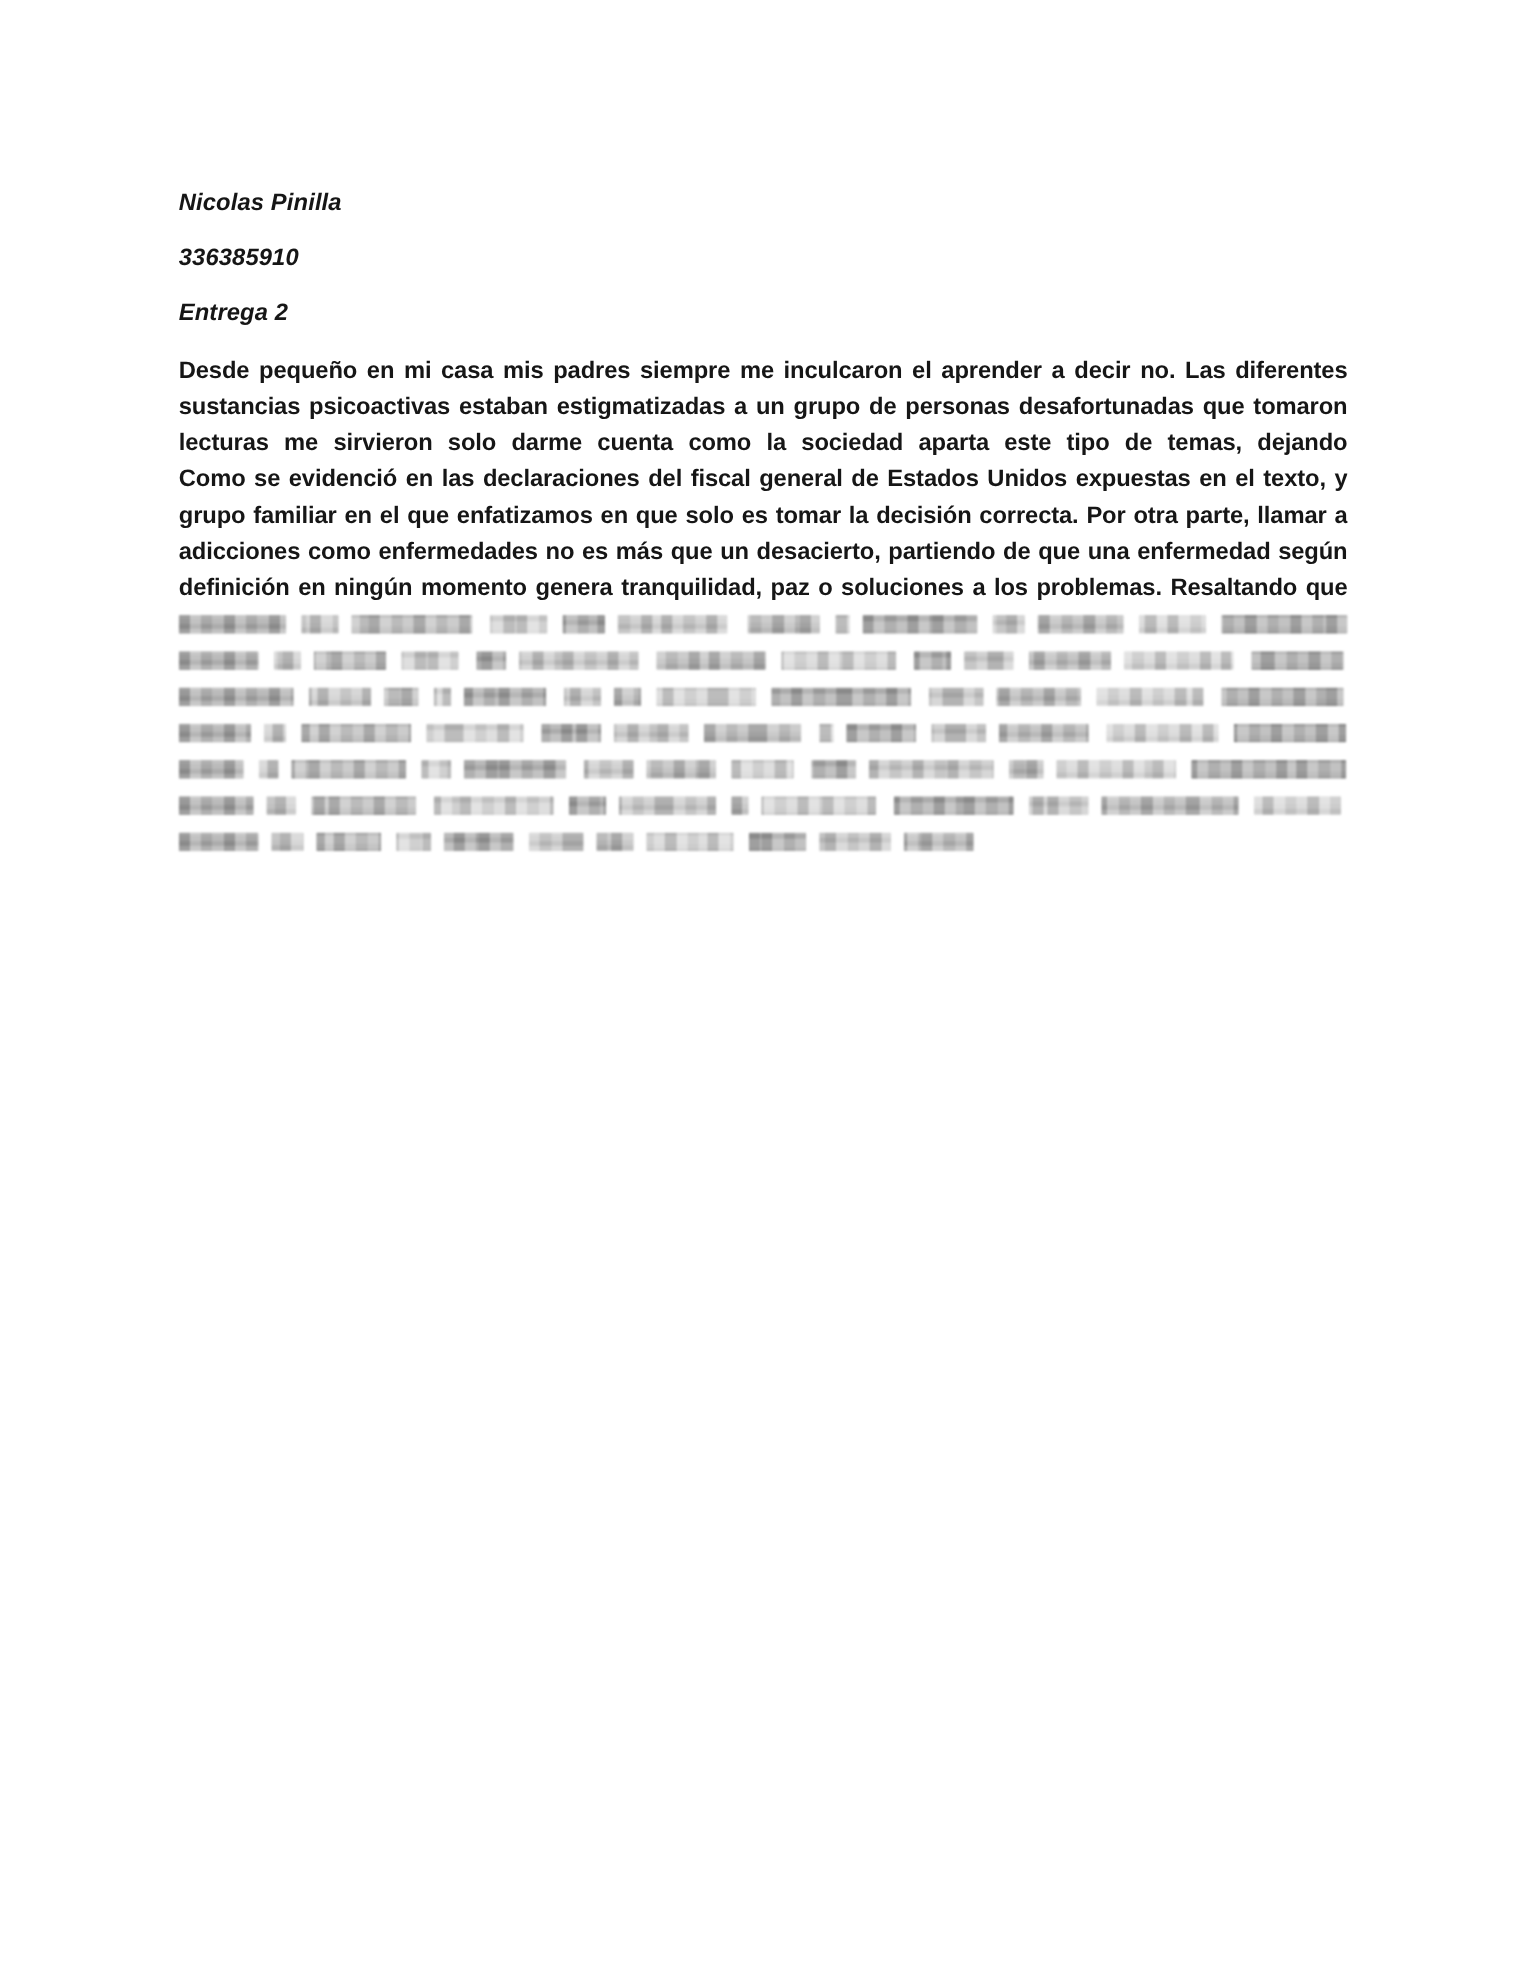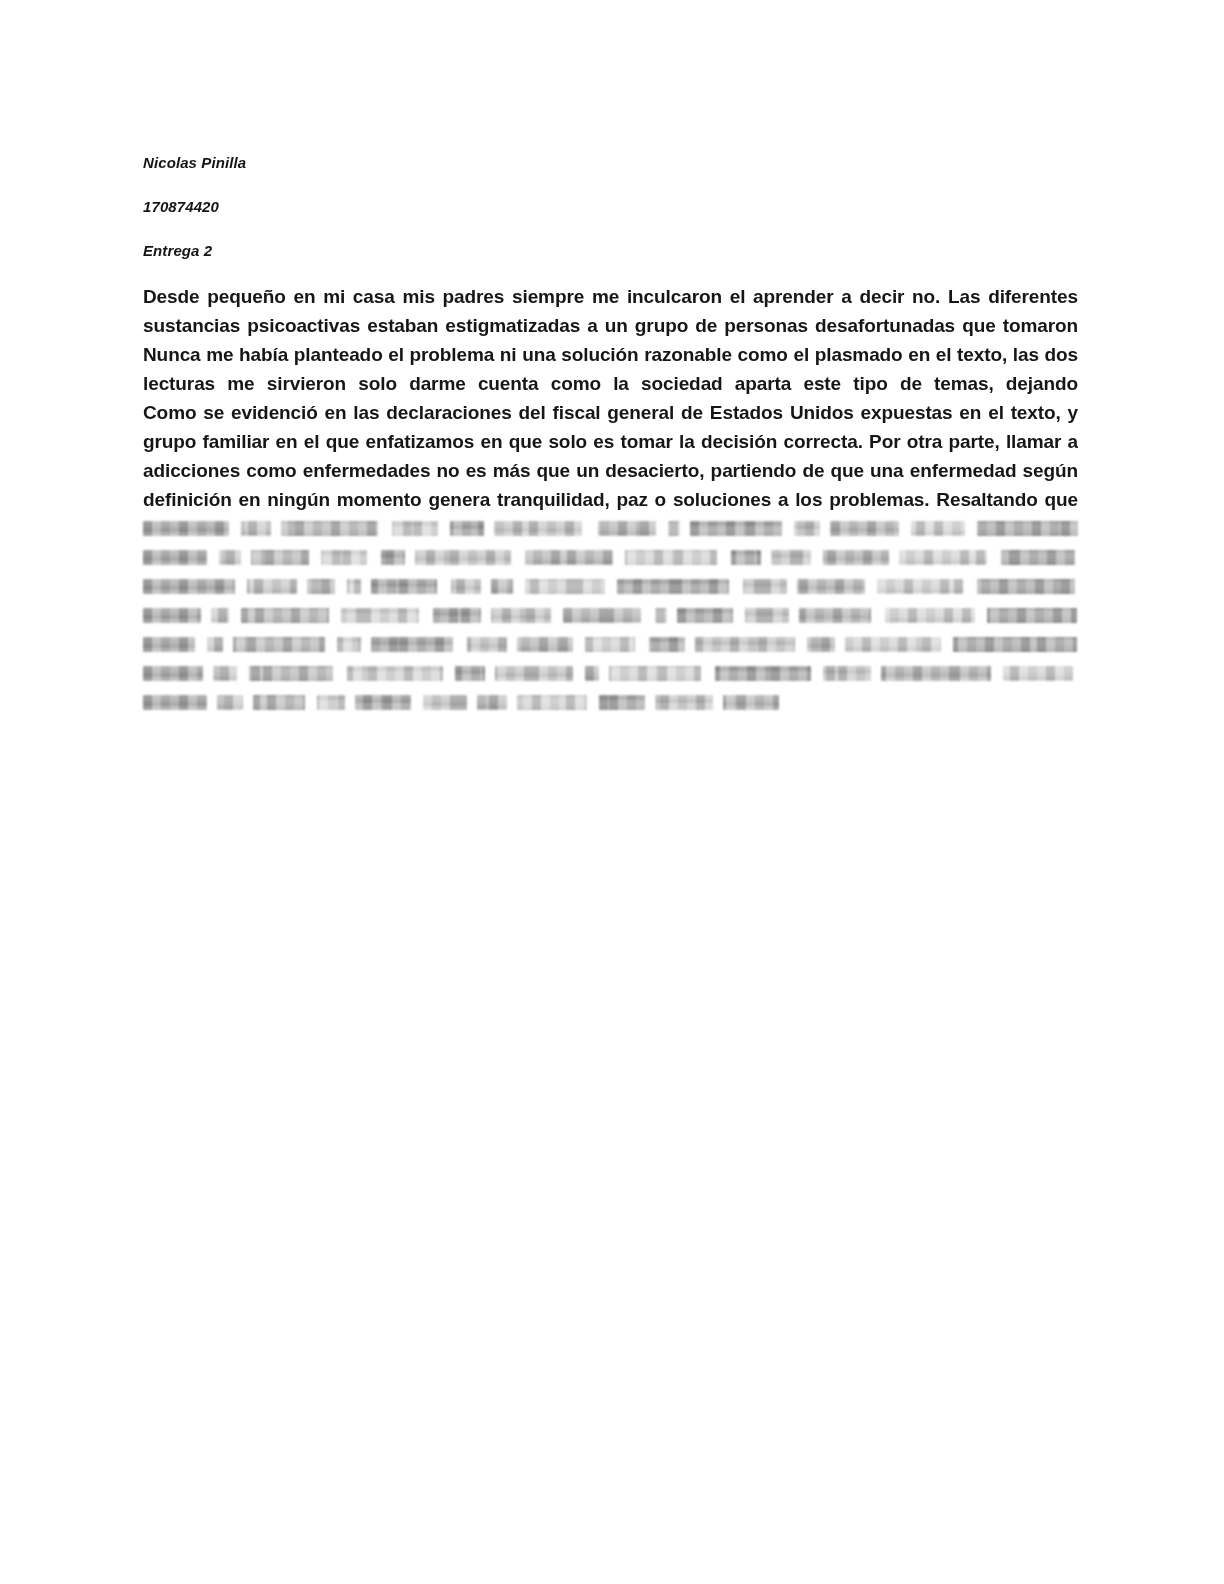--- a/index.html
+++ b/index.html
@@ -18,21 +18,21 @@
   }
   .content {
     position: absolute;
     left: 143px;
     top: 148px;
     width: 935px;
   }
   .hline {
     font-weight: bold;
     font-style: italic;
-    font-size: 15px;
+    font-size: 19px;
     line-height: 29px;
     margin: 0 0 15px 0;
     letter-spacing: 0.1px;
   }
   .paragraph {
     margin-top: 17px;
     font-size: 19px;
     letter-spacing: -0.1px;
   }
   .pline {
@@ -69,27 +69,26 @@
         rgba(255,255,255,0.10) 8px 12px);
   }
 </style>
 </head>
 <body>
 
 <div class="page">
   <div class="content">
 
     <p class="hline">Nicolas Pinilla</p>
-    <p class="hline">170874420</p>
+    <p class="hline">336385910</p>
     <p class="hline">Entrega 2</p>
 
     <div class="paragraph">
       <div class="pline">Desde pequeño en mi casa mis padres siempre me inculcaron el aprender a decir no. Las diferentes</div>
       <div class="pline">sustancias psicoactivas estaban estigmatizadas a un grupo de personas desafortunadas que tomaron</div>
-      <div class="pline">Nunca me había planteado el problema ni una solución razonable como el plasmado en el texto, las dos</div>
       <div class="pline">lecturas me sirvieron solo darme cuenta como la sociedad aparta este tipo de temas, dejando soluciones</div>
       <div class="pline">Como se evidenció en las declaraciones del fiscal general de Estados Unidos expuestas en el texto, y en mi</div>
       <div class="pline">grupo familiar en el que enfatizamos en que solo es tomar la decisión correcta. Por otra parte, llamar a las</div>
       <div class="pline">adicciones como enfermedades no es más que un desacierto, partiendo de que una enfermedad según su</div>
       <div class="pline">definición en ningún momento genera tranquilidad, paz o soluciones a los problemas. Resaltando que esta</div>
 
       <div class="redacted" id="redacted">
           <div class="blur-line">
             <span class="blur-seg" style="width: 86px; margin-right: 12px; background-color: rgb(168, 168, 168); background-position: 0px 0px, 0px 0px;"></span>
             <span class="blur-seg" style="width: 30px; margin-right: 10px; background-color: rgb(198, 198, 198); background-position: 7px 0px, 0px 3px;"></span>

